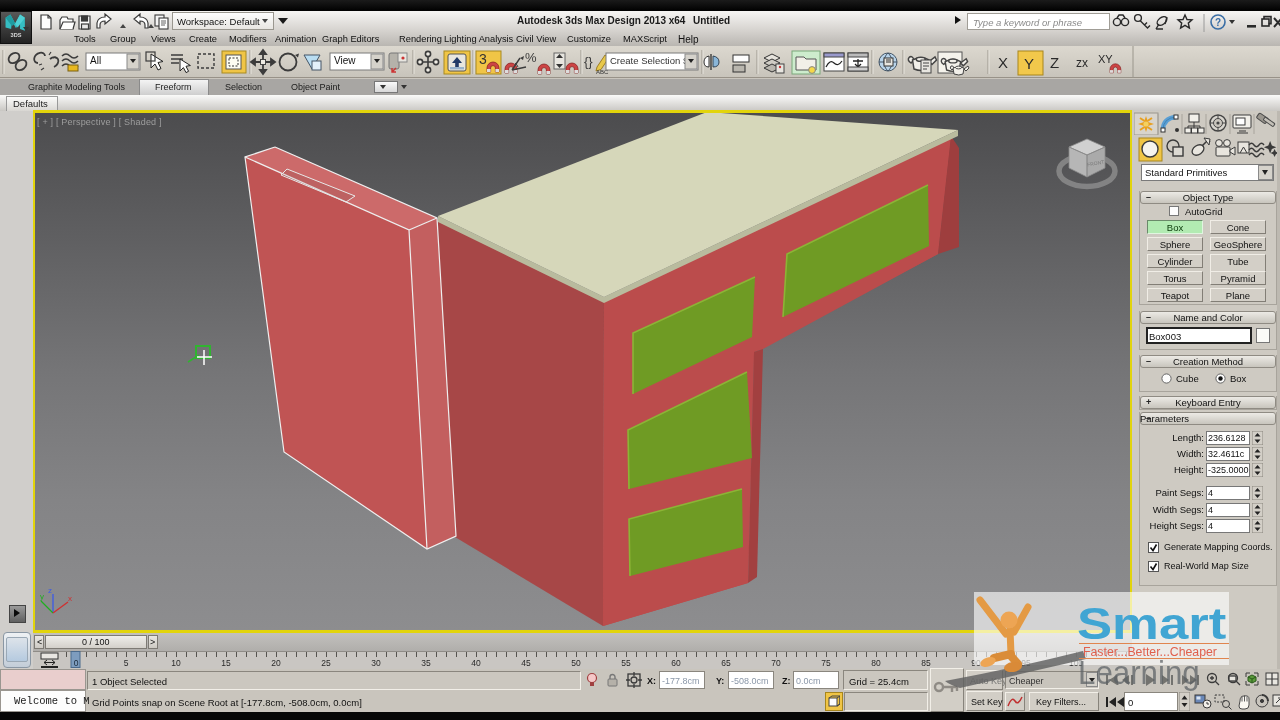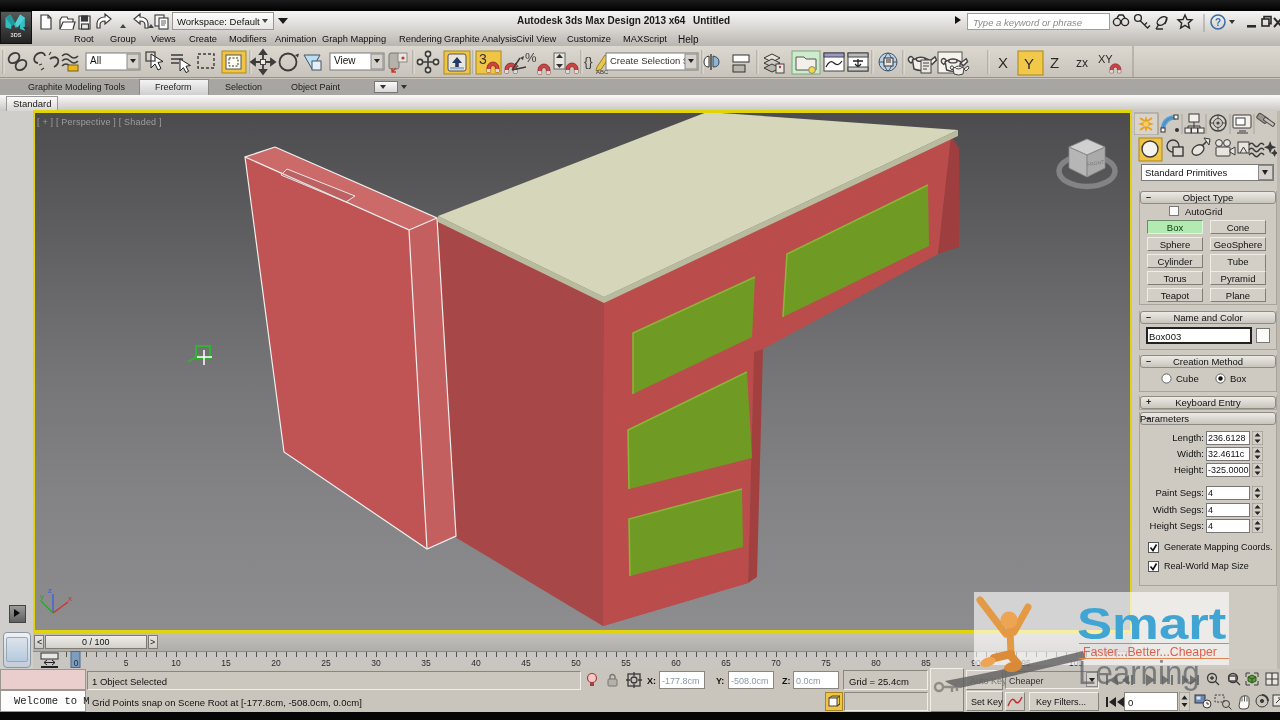--- a/index.html
+++ b/index.html
@@ -63,29 +63,29 @@
 <text x="106" y="14" font-size="10" font-weight="bold" fill="#3a6ea5" text-anchor="middle" font-family="Liberation Sans">?</text>
 <path d="M117,9 l3,4 3,-4 z" fill="#333" transform="translate(0,-1)"></path>
 <rect x="135" y="13" width="9" height="2.6" fill="#2a2a2a"></rect>
 <g stroke="#2a2a2a" fill="none" stroke-width="1.6">
         <rect x="150" y="7" width="7" height="7"></rect>
         <path d="M152,7 v-2.4 h7 v7 h-2.4"></path>
       </g>
 <path d="M163,5 l8,9 M171,5 l-8,9" stroke="#2a2a2a" stroke-width="2" transform="translate(-1,1)"></path>
 </svg>
 <div class="ab" style="left:31px;top:34px;font-size:15px;color:#111;white-space:nowrap;margin-top:26px;">Edit</div>
-<div class="ab" style="left:74px;top:34px;font-size:9.3px;color:#111;white-space:nowrap;">Root</div>
+<div class="ab" style="left:74px;top:34px;font-size:9.3px;color:#111;white-space:nowrap;">Tools</div>
 <div class="ab" style="left:110px;top:34px;font-size:9.3px;color:#111;white-space:nowrap;">Group</div>
 <div class="ab" style="left:151px;top:34px;font-size:9.3px;color:#111;white-space:nowrap;">Views</div>
 <div class="ab" style="left:189px;top:34px;font-size:9.3px;color:#111;white-space:nowrap;">Create</div>
 <div class="ab" style="left:229px;top:34px;font-size:9.3px;color:#111;white-space:nowrap;">Modifiers</div>
 <div class="ab" style="left:275px;top:34px;font-size:9.3px;color:#111;white-space:nowrap;">Animation</div>
-<div class="ab" style="left:322px;top:34px;font-size:9.3px;color:#111;white-space:nowrap;">Graph Mapping</div>
+<div class="ab" style="left:322px;top:34px;font-size:9.3px;color:#111;white-space:nowrap;">Graph Editors</div>
 <div class="ab" style="left:399px;top:34px;font-size:9.3px;color:#111;white-space:nowrap;">Rendering</div>
-<div class="ab" style="left:444px;top:34px;font-size:9.3px;color:#111;white-space:nowrap;">Graphite Analysis</div>
+<div class="ab" style="left:444px;top:34px;font-size:9.3px;color:#111;white-space:nowrap;">Lighting Analysis</div>
 <div class="ab" style="left:516px;top:34px;font-size:9.3px;color:#111;white-space:nowrap;">Civil View</div>
 <div class="ab" style="left:567px;top:34px;font-size:9.3px;color:#111;white-space:nowrap;">Customize</div>
 <div class="ab" style="left:623px;top:34px;font-size:9.3px;color:#111;white-space:nowrap;">MAXScript</div>
 <div class="ab" style="left:678px;top:34px;font-size:10px;color:#111;white-space:nowrap;">Help</div>
 <div class="ab" style="left:0px;top:46px;width:1280px;height:32px;background:linear-gradient(#dcd8cf,#c8c4bb);border-bottom:1px solid #989288;box-sizing:border-box;"></div>
 <svg class="ab" style="left:0;top:46px;" width="1280" height="32" viewBox="0 0 1280 32">
       <line x1="3" y1="4" x2="3" y2="28" stroke="#9a968c"></line>
       <line x1="4" y1="4" x2="4" y2="28" stroke="#e8e5de"></line>
       <g stroke="#3c3c3c" fill="none" stroke-width="1.8">
         <ellipse cx="14" cy="12" rx="6" ry="4.5" transform="rotate(-40 14 12)"></ellipse>
@@ -261,21 +261,21 @@
 <div class="ab" style="left:139px;top:79px;width:70px;height:16px;background:linear-gradient(#f4f4f4,#cecece);border:1px solid #8a8a8a;border-bottom:none;box-sizing:border-box;"></div>
 <div class="ab" style="left:28px;top:82px;font-size:9px;color:#1c1c1c;white-space:nowrap;">Graphite Modeling Tools</div>
 <div class="ab" style="left:155px;top:82px;font-size:9px;color:#1c1c1c;white-space:nowrap;">Freeform</div>
 <div class="ab" style="left:225px;top:82px;font-size:9px;color:#1c1c1c;white-space:nowrap;">Selection</div>
 <div class="ab" style="left:291px;top:82px;font-size:9px;color:#1c1c1c;white-space:nowrap;">Object Paint</div>
 <div class="ab" style="left:374px;top:81px;width:24px;height:12px;background:linear-gradient(#fafafa,#d8d8d8);border:1px solid #777;box-sizing:border-box;"></div>
 <div class="ab" style="left:380px;top:85px;width:0;height:0;border:3px solid transparent;border-top:4px solid #333;"></div>
 <div class="ab" style="left:401px;top:85px;width:0;height:0;border:3px solid transparent;border-top:4px solid #333;"></div>
 <div class="ab" style="left:0px;top:95px;width:1280px;height:16px;background:linear-gradient(#fafaf9,#c9c7c3);"></div>
 <div class="ab" style="left:6px;top:96px;width:52px;height:15px;background:linear-gradient(#fcfcfb,#d8d6d2);border:1px solid #999;border-bottom:none;box-sizing:border-box;"></div>
-<div class="ab" style="left:13px;top:98px;font-size:9.5px;color:#222;white-space:nowrap;">Standard</div>
+<div class="ab" style="left:13px;top:98px;font-size:9.5px;color:#222;white-space:nowrap;">Defaults</div>
 <div class="ab" style="left:0px;top:111px;width:33px;height:558px;background:#d0cecb;"></div>
 <div class="ab" style="left:9px;top:605px;width:17px;height:18px;background:linear-gradient(#9a9a9a,#606060);border:1px solid #444;box-sizing:border-box;"></div>
 <div class="ab" style="left:14px;top:609px;width:0;height:0;border:4px solid transparent;border-left:6px solid #0a0a0a;"></div>
 <div class="ab" style="left:3px;top:632px;width:28px;height:36px;background:linear-gradient(#eef1f4,#c3cdd8);border:1px solid #8a97a4;border-radius:4px;box-sizing:border-box;"></div>
 <div class="ab" style="left:6px;top:637px;width:22px;height:25px;background:linear-gradient(#dde3ea,#b5cadf);border:1px solid #9aa8b5;border-radius:2px;box-sizing:border-box;"></div>
 <div class="ab" style="left:33px;top:110px;width:1099px;height:523px;background:#e2d40b;"></div>
 <div class="ab" style="left:35px;top:113px;width:1095px;height:517px;background:linear-gradient(#4c4c4e,#606062 25%,#757577 50%,#848486 75%,#8d8d8f);"></div>
 <svg class="ab" style="left:35px;top:113px;" width="1095" height="517" viewBox="35 113 1095 517">
       <polygon points="438,217 604,301 603,626 440,528" fill="#a74747"></polygon>
       <polygon points="604,302 951,138 938,254 754,352 748,583 603,626" fill="#bb4c4c"></polygon>

